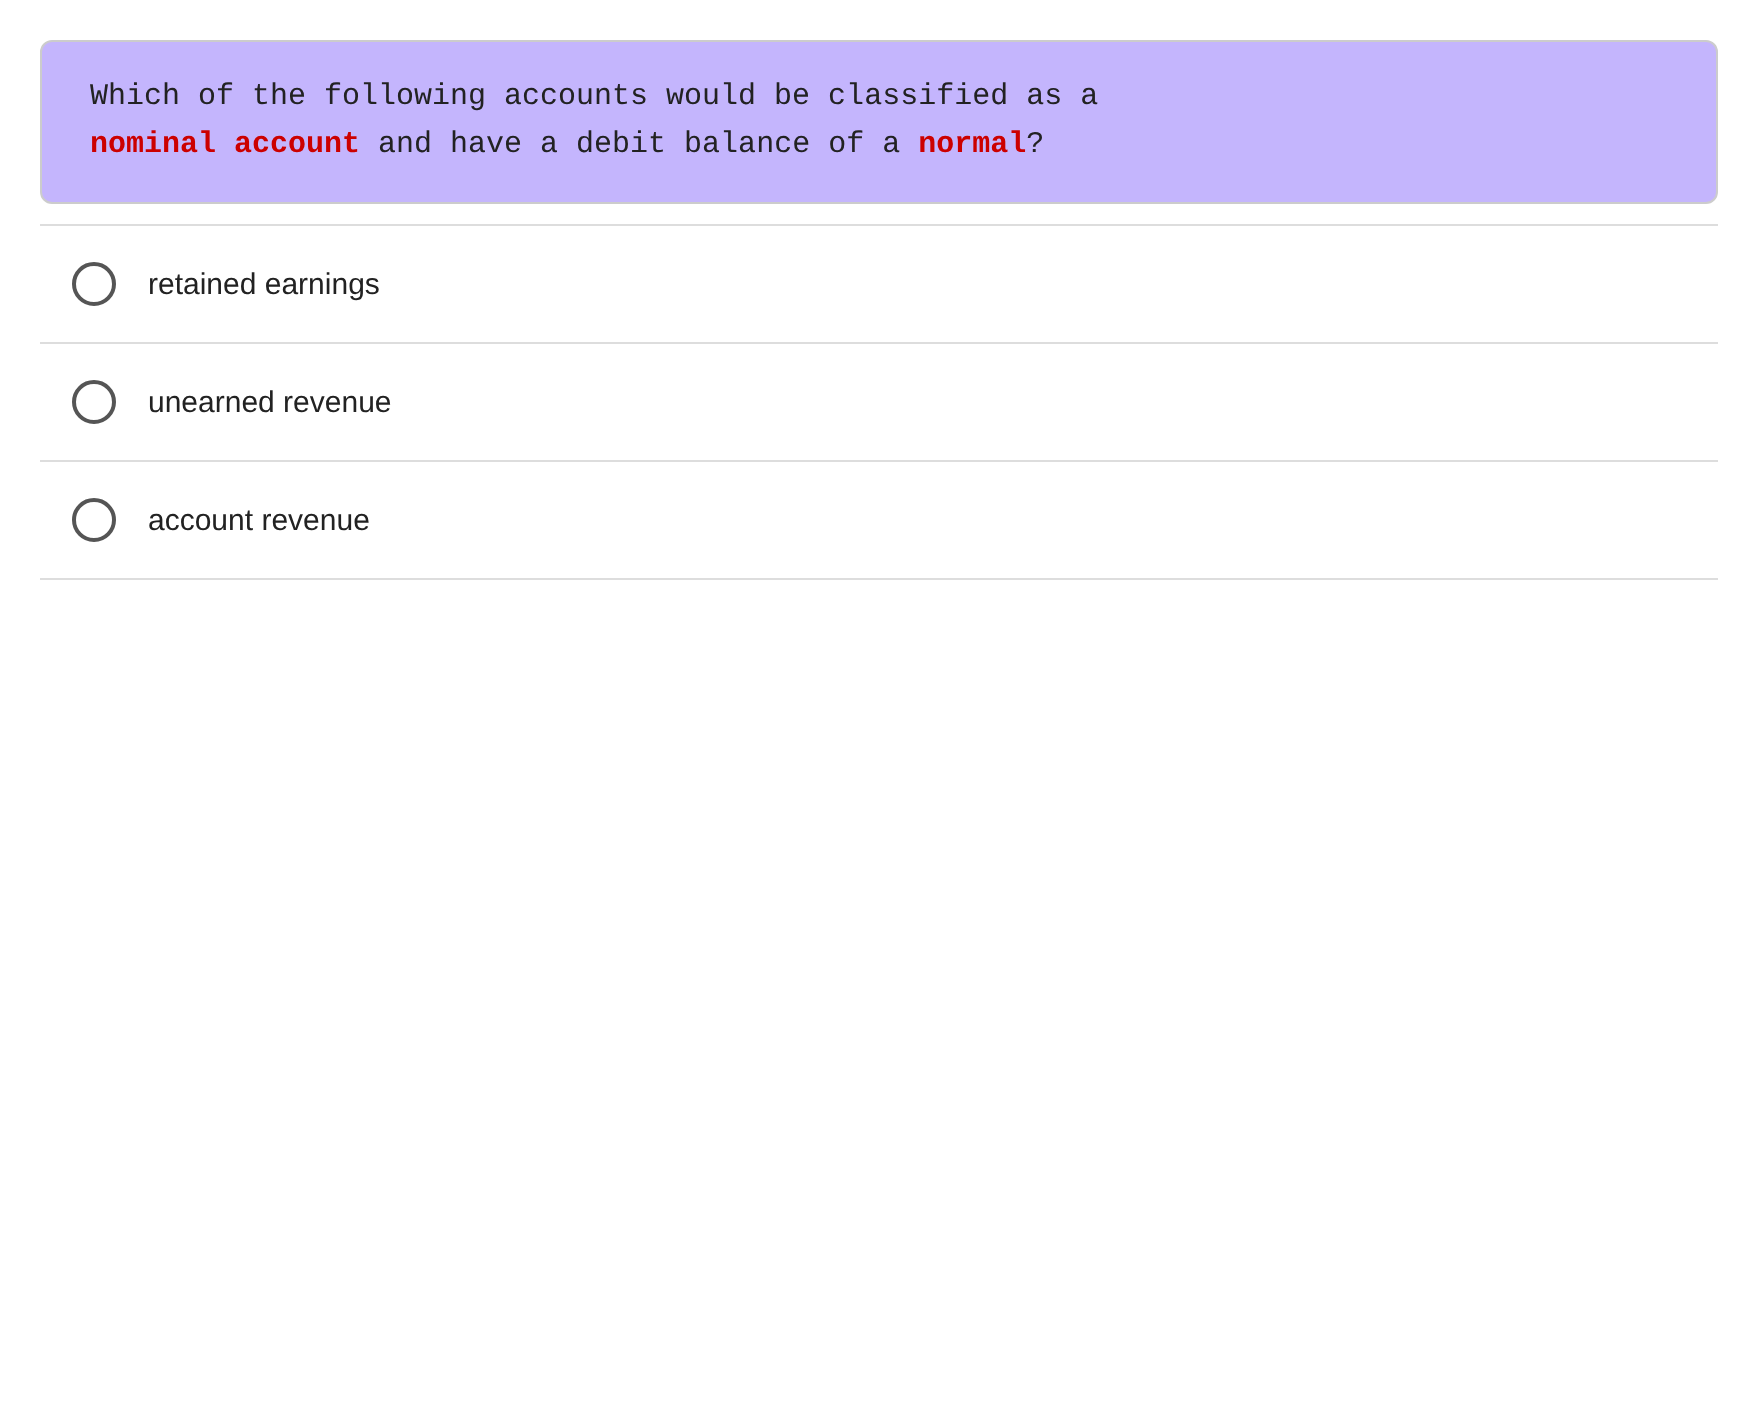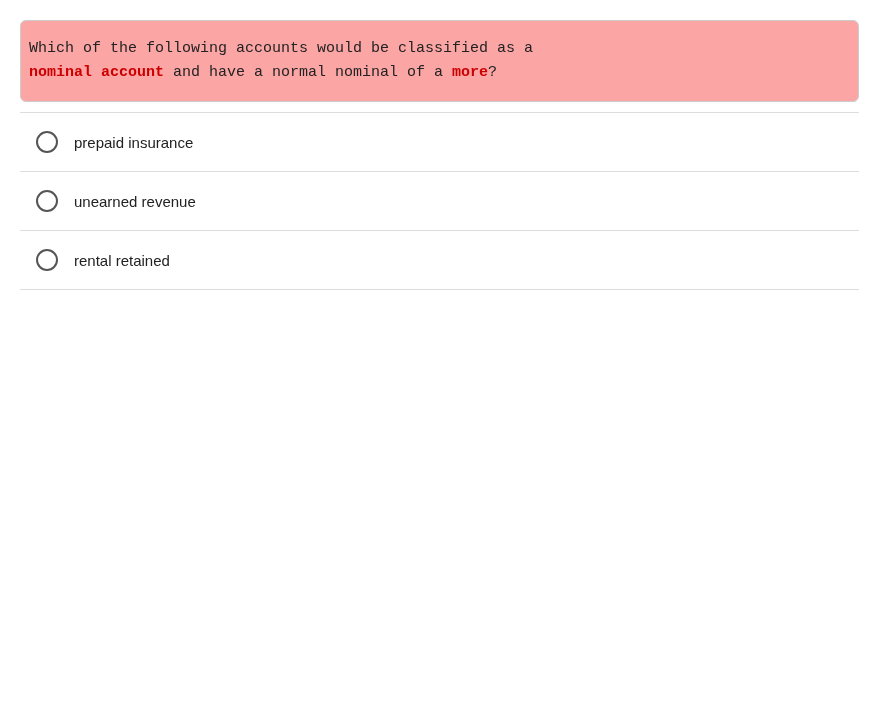--- a/index.html
+++ b/index.html
@@ -20,26 +20,26 @@
 
     .container {
       width: 879px;
       max-width: 100%;
       background: #ffffff;
     }
 
     .question-box {
       border: 1.5px solid #cccccc;
       border-radius: 6px;
-      padding: 16px 8px;
+      padding: 16px 24px;
       margin-bottom: 8px;
       font-size: 15px;
       line-height: 1.6;
       color: #222222;
-      background: #fca5a5;
+      background: #c4b5fd;
     }
 
     .question-text {
       font-family: 'Courier New', Courier, monospace;
       font-size: 15px;
       color: #222222;
     }
 
     .highlight-nominal {
       color: #cc0000;
@@ -89,32 +89,32 @@
     }
   </style>
 </head>
 <body>
 
 <div class="container">
 
   <div class="question-box">
     <span class="question-text">
       <span>Which of the following accounts would be classified as a</span><br>
-      <span class="highlight-nominal">nominal account</span><span> and have a normal nominal of a </span><span class="highlight-debit">more</span><span>?</span>
+      <span class="highlight-nominal">nominal account</span><span> and have a debit balance of a </span><span class="highlight-debit">normal</span><span>?</span>
     </span>
   </div>
 
   <ul class="options-list">
     <li class="option-item">
       <div class="radio-circle"></div>
-      <span class="option-label">prepaid insurance</span>
+      <span class="option-label">retained earnings</span>
     </li>
     <li class="option-item">
       <div class="radio-circle"></div>
       <span class="option-label">unearned revenue</span>
     </li>
     <li class="option-item">
       <div class="radio-circle"></div>
-      <span class="option-label">rental retained</span>
+      <span class="option-label">account revenue</span>
     </li>
   </ul>
 
 </div>
 
 </body></html>

